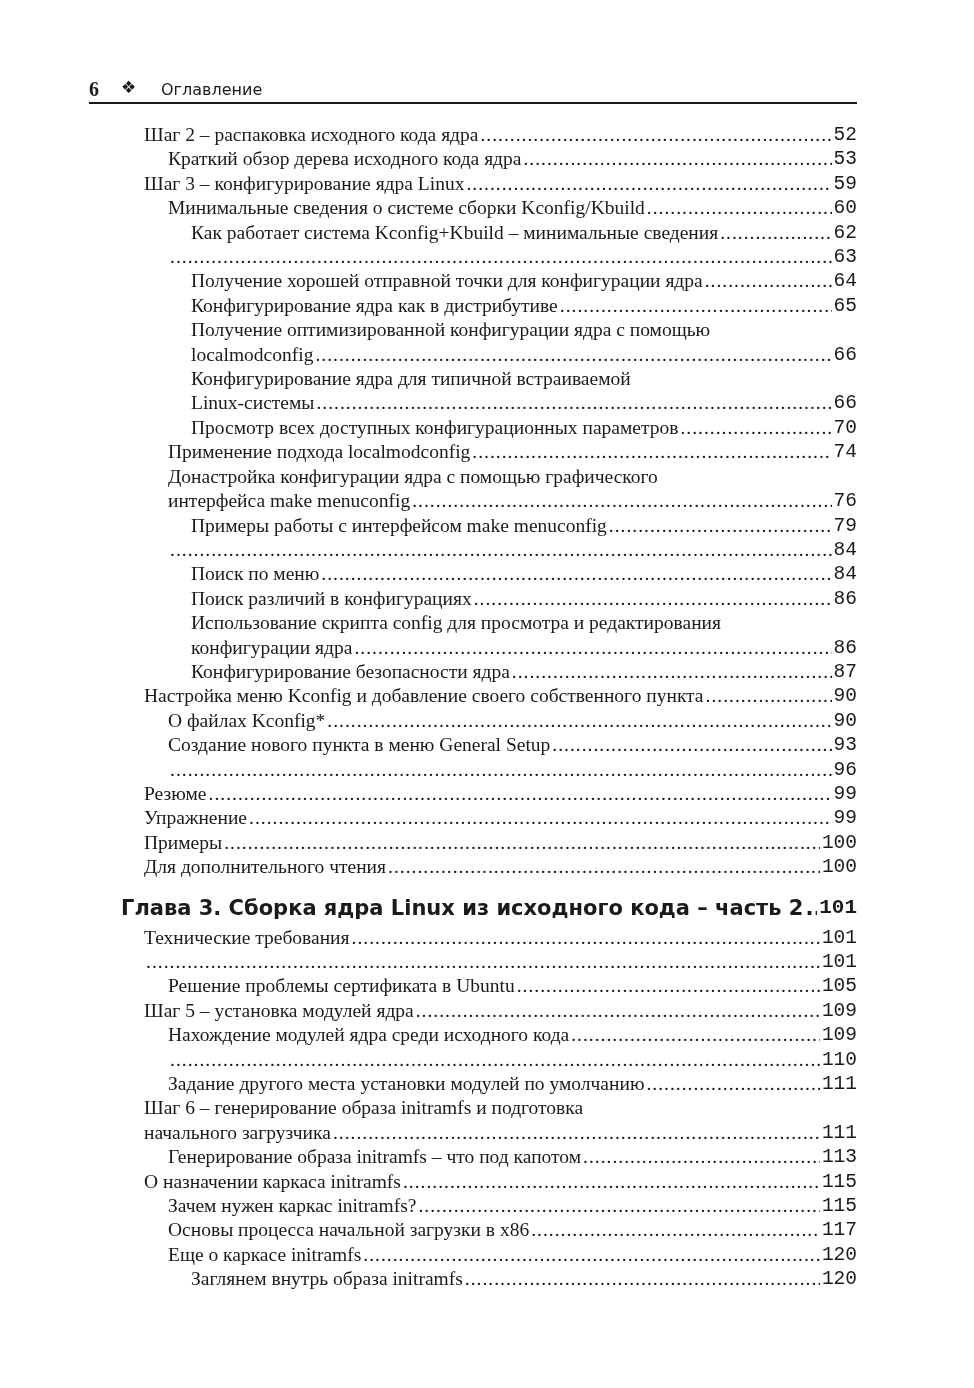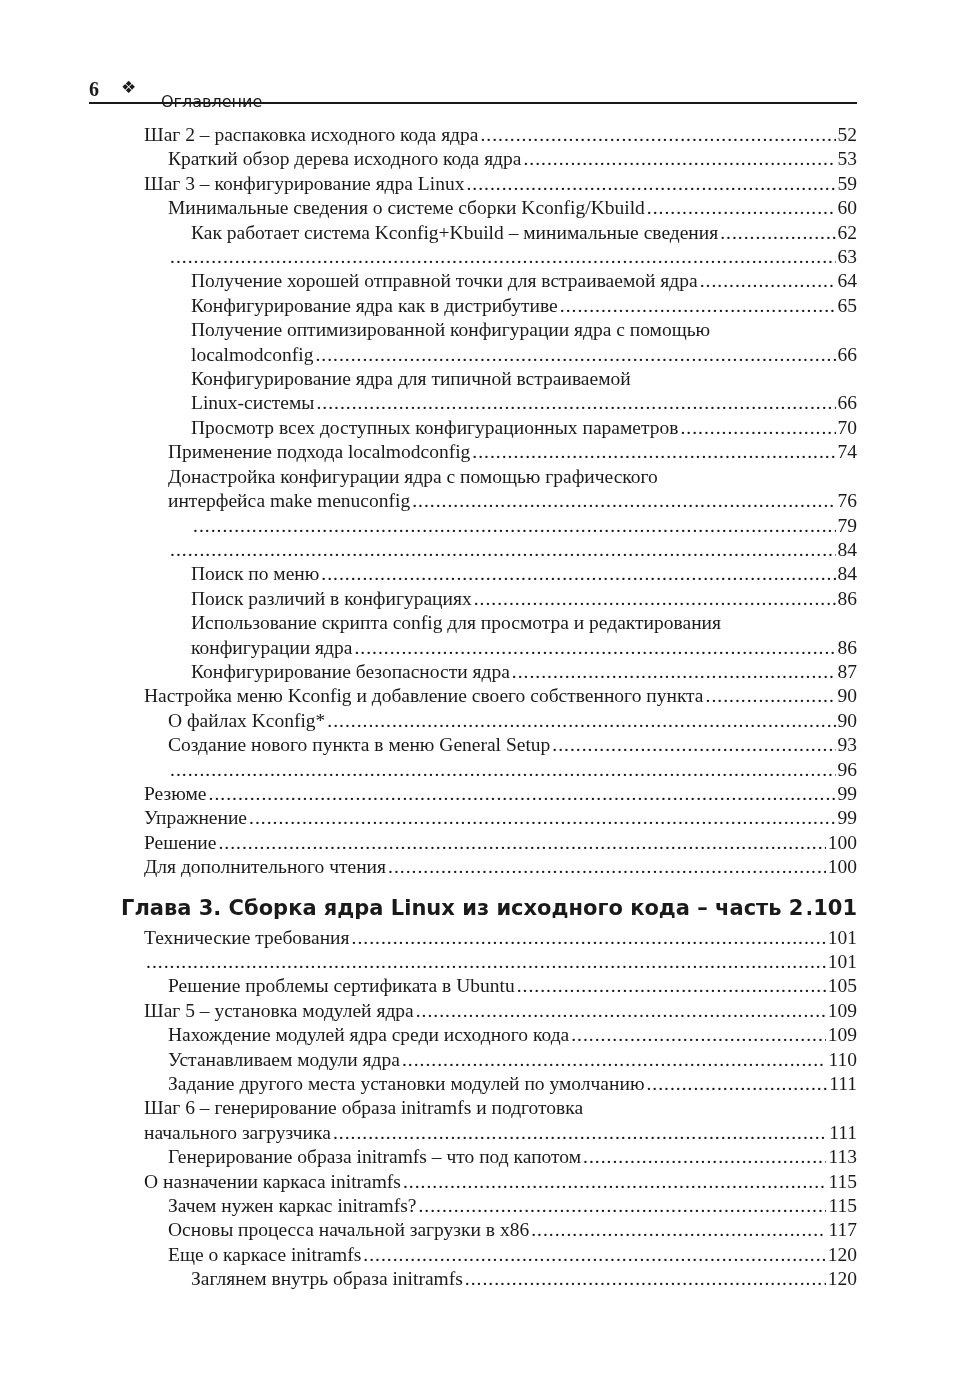--- a/index.html
+++ b/index.html
@@ -1,27 +1,27 @@
 <!DOCTYPE html>
 <html><head>
 <meta charset="utf-8">
 <style>
   html, body { margin:0; padding:0; background:#ffffff; }
   body { width:974px; height:1388px; position:relative; overflow:hidden; color:#1a1a1a; }
   .header { position:absolute; left:89px; top:76px; width:768px; height:26px; border-bottom:2px solid #1a1a1a; }
   .header .pnum { position:absolute; left:0; top:2px; font-family:"Liberation Serif", serif; font-size:20px; font-weight:bold; }
   .header .orn { position:absolute; left:32px; top:1px; font-family:"DejaVu Sans", sans-serif; font-size:17px; }
-  .header .title { position:absolute; left:72px; top:16px; font-family:"DejaVu Sans", sans-serif; font-size:16px; }
+  .header .title { position:absolute; left:72px; top:4px; font-family:"DejaVu Sans", sans-serif; font-size:16px; }
   .toc { position:absolute; left:89px; top:123px; width:768px; font-family:"Liberation Serif", serif; font-size:19.5px; }
   .entry { display:flex; align-items:flex-end; line-height:24.4px;margin-left:32px; }
   .entry.multi { flex-wrap:wrap; }
   .entry .lbl { white-space:nowrap; }
   .entry .dots { flex:1; overflow:hidden; white-space:nowrap; margin:0 2px; letter-spacing:1px; }
   .entry .dots::before { content:"..........................................................................................................................................................................................................."; }
-  .entry .pg { white-space:nowrap; }
+  .entry .pg { white-space:nowrap;font-family:Liberation Mono, monospace; }
   .l1 { padding-left:23px; }
   .l2 { padding-left:47px;align-items:center; }
   .l3 { padding-left:70px; }
   .chapter { font-family:"DejaVu Sans", sans-serif; font-weight:bold; font-size:21px; line-height:30px; margin-top:13px; margin-bottom:3px;align-items:center; }
   .chapter .dots { letter-spacing:0; }
   .line1 { width:100%; white-space:nowrap; }
 </style>
 </head>
 <body>
 
@@ -55,21 +55,21 @@
     <div class="entry l3">
       <span class="lbl">Как работает система Kconfig+Kbuild – минимальные сведения</span>
       <span class="dots"></span>
       <span class="pg">62</span>
     </div>
     <div class="entry l2">
       <span class="dots"></span>
       <span class="pg">63</span>
     </div>
     <div class="entry l3">
-      <span class="lbl">Получение хорошей отправной точки для встраиваемой ядра</span>
+      <span class="lbl">Получение хорошей отправной точки для конфигурации ядра</span>
       <span class="dots"></span>
       <span class="pg">64</span>
     </div>
     <div class="entry l3">
       <span class="lbl">Конфигурирование ядра как в дистрибутиве</span>
       <span class="dots"></span>
       <span class="pg">65</span>
     </div>
     <div class="entry l3 multi">
       <span class="line1">Получение оптимизированной конфигурации ядра с помощью</span>
@@ -93,20 +93,21 @@
       <span class="dots"></span>
       <span class="pg">74</span>
     </div>
     <div class="entry l2 multi">
       <span class="line1">Донастройка конфигурации ядра с помощью графического</span>
       <span class="lbl">интерфейса make menuconfig</span>
       <span class="dots"></span>
       <span class="pg">76</span>
     </div>
     <div class="entry l3">
+      <span class="lbl">Примеры работы с интерфейсом make menuconfig</span>
       <span class="dots"></span>
       <span class="pg">79</span>
     </div>
     <div class="entry l2">
       <span class="dots"></span>
       <span class="pg">84</span>
     </div>
     <div class="entry l3">
       <span class="lbl">Поиск по меню</span>
       <span class="dots"></span>
@@ -151,21 +152,21 @@
       <span class="lbl">Резюме</span>
       <span class="dots"></span>
       <span class="pg">99</span>
     </div>
     <div class="entry l1">
       <span class="lbl">Упражнение</span>
       <span class="dots"></span>
       <span class="pg">99</span>
     </div>
     <div class="entry l1">
-      <span class="lbl">Решение</span>
+      <span class="lbl">Примеры</span>
       <span class="dots"></span>
       <span class="pg">100</span>
     </div>
     <div class="entry l1">
       <span class="lbl">Для дополнительного чтения</span>
       <span class="dots"></span>
       <span class="pg">100</span>
     </div>
     <div class="entry chapter">
       <span class="lbl">Глава 3. Сборка ядра Linux из исходного кода – часть 2</span>
@@ -190,21 +191,20 @@
       <span class="lbl">Шаг 5 – установка модулей ядра</span>
       <span class="dots"></span>
       <span class="pg">109</span>
     </div>
     <div class="entry l2">
       <span class="lbl">Нахождение модулей ядра среди исходного кода</span>
       <span class="dots"></span>
       <span class="pg">109</span>
     </div>
     <div class="entry l2">
-      <span class="lbl">Устанавливаем модули ядра</span>
       <span class="dots"></span>
       <span class="pg">110</span>
     </div>
     <div class="entry l2">
       <span class="lbl">Задание другого места установки модулей по умолчанию</span>
       <span class="dots"></span>
       <span class="pg">111</span>
     </div>
     <div class="entry l1 multi">
       <span class="line1">Шаг 6 – генерирование образа initramfs и подготовка</span>

